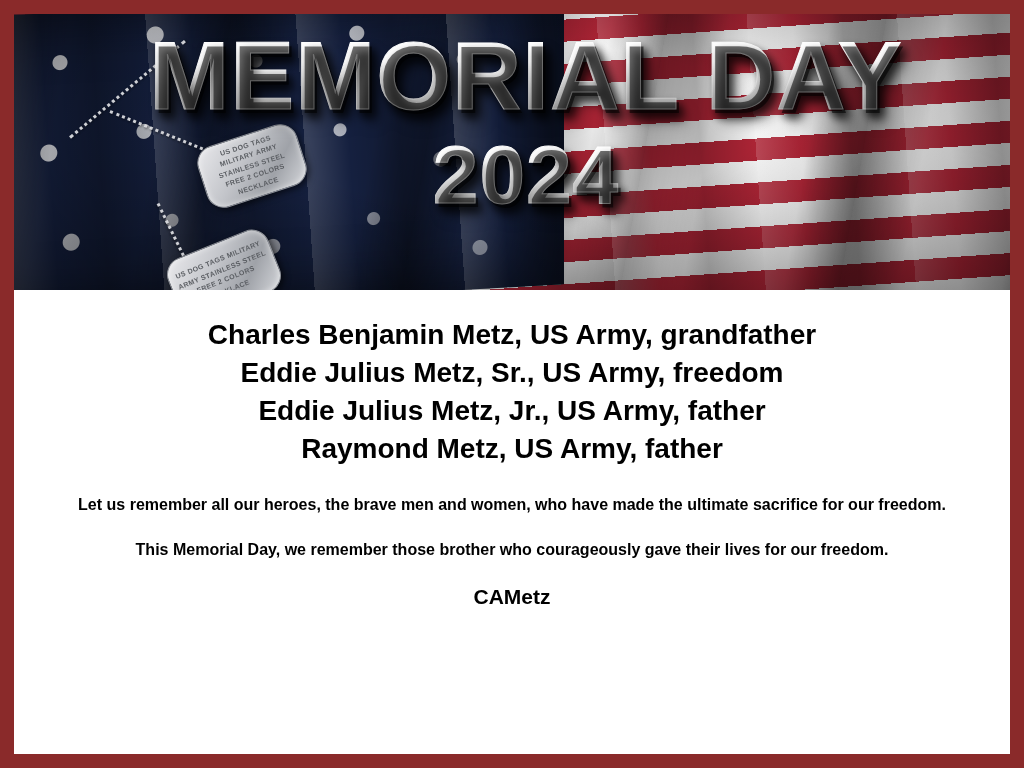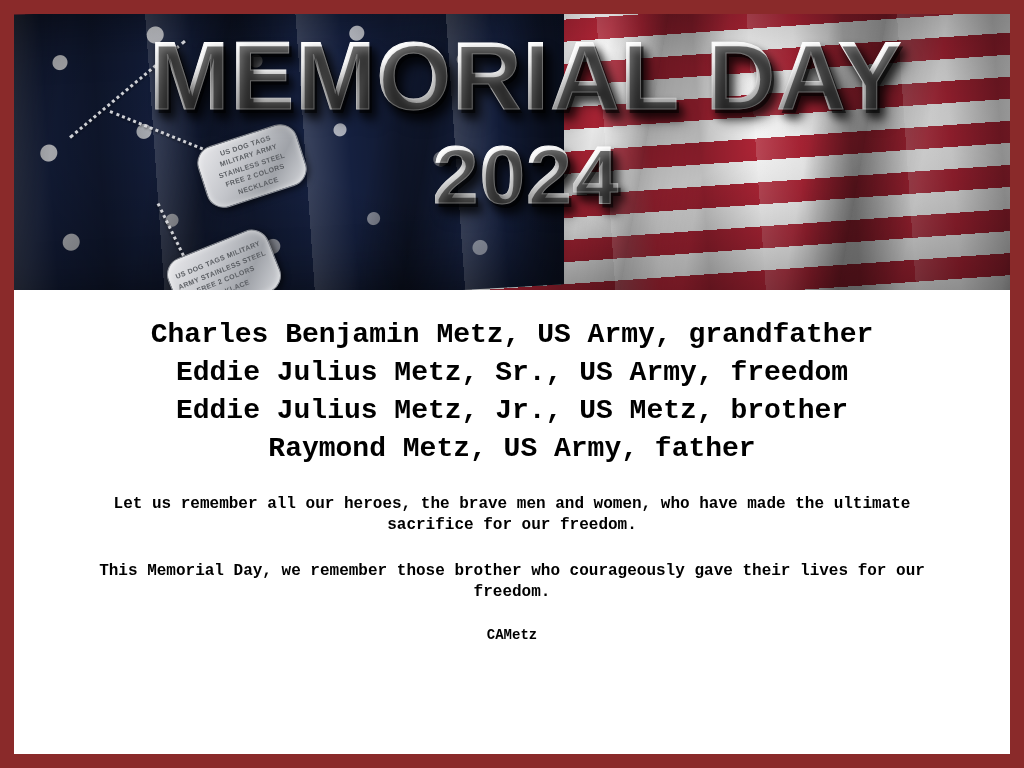--- a/index.html
+++ b/index.html
@@ -192,38 +192,37 @@
 
   
   #body {
     position: relative;
     width: 996px;
     box-sizing: border-box;
     padding: 26px 34px 10px 34px;
     background: #ffffff;
     text-align: center;
     color: #000000;
-    font-family: Liberation Mono, monospace;
   }
   .name-line {
     font-size: 28px;
     font-weight: bold;
     line-height: 1.36;
     white-space: nowrap;
   }
   .spacer { height: 26px; }
   .para {
     font-size: 16px;
     font-weight: bold;
     line-height: 1.32;
     padding: 0 26px;
     margin-bottom: 24px;
   }
   #signature {
-    font-size: 14px;
+    font-size: 21px;
     font-weight: bold;
   }
 </style>
 </head>
 <body>
 
 <div id="card">
 
   <div id="banner">
     <div class="flag-stripes"></div>
@@ -250,21 +249,21 @@
 NECKLACE</div>
     </div>
 
     <div class="banner-text" id="banner-title">MEMORIAL DAY</div>
     <div class="banner-text" id="banner-year">2024</div>
   </div>
 
   <div id="body">
     <div class="name-line">Charles Benjamin Metz, US Army, grandfather</div>
     <div class="name-line">Eddie Julius Metz, Sr., US Army, freedom</div>
-    <div class="name-line">Eddie Julius Metz, Jr., US Metz, brother</div>
+    <div class="name-line">Eddie Julius Metz, Jr., US Army, father</div>
     <div class="name-line">Raymond Metz, US Army, father</div>
 
     <div class="spacer"></div>
 
     <div class="para">Let us remember all our heroes, the brave men and women, who have made the ultimate sacrifice for our freedom.</div>
     <div class="para">This Memorial Day, we remember those brother who courageously gave their lives for our freedom.</div>
 
     <div id="signature">CAMetz</div>
   </div>
 

